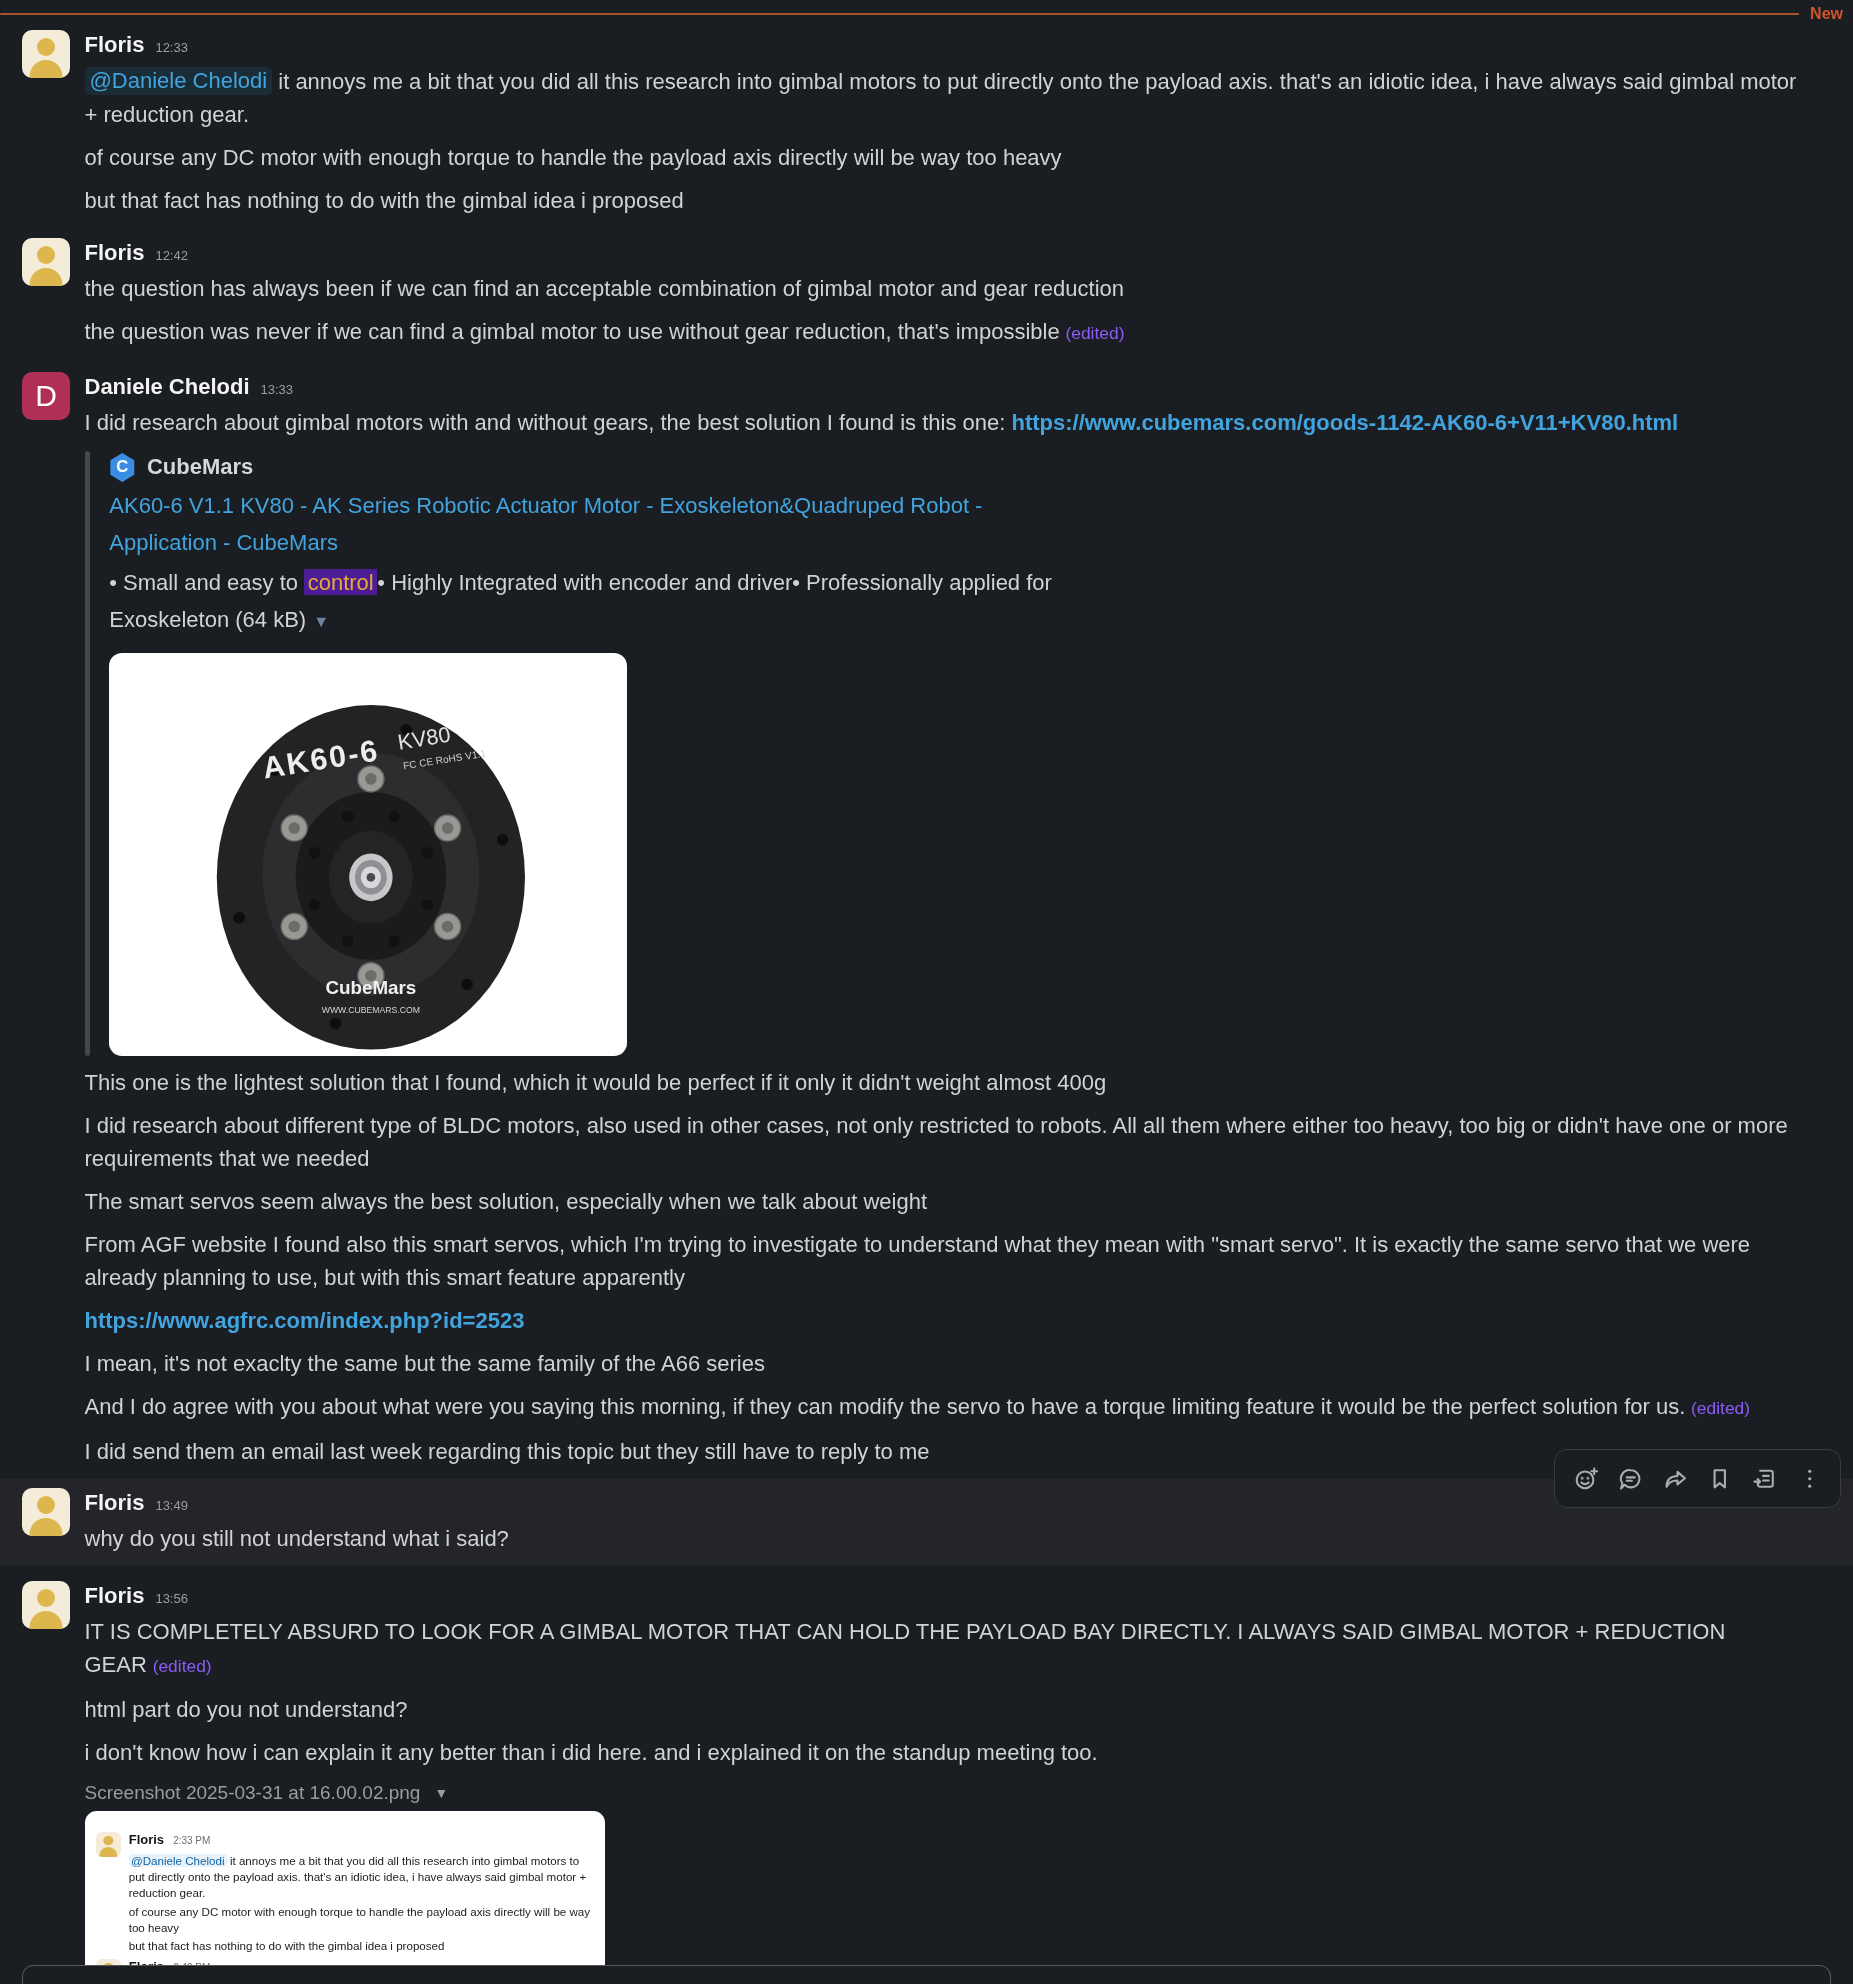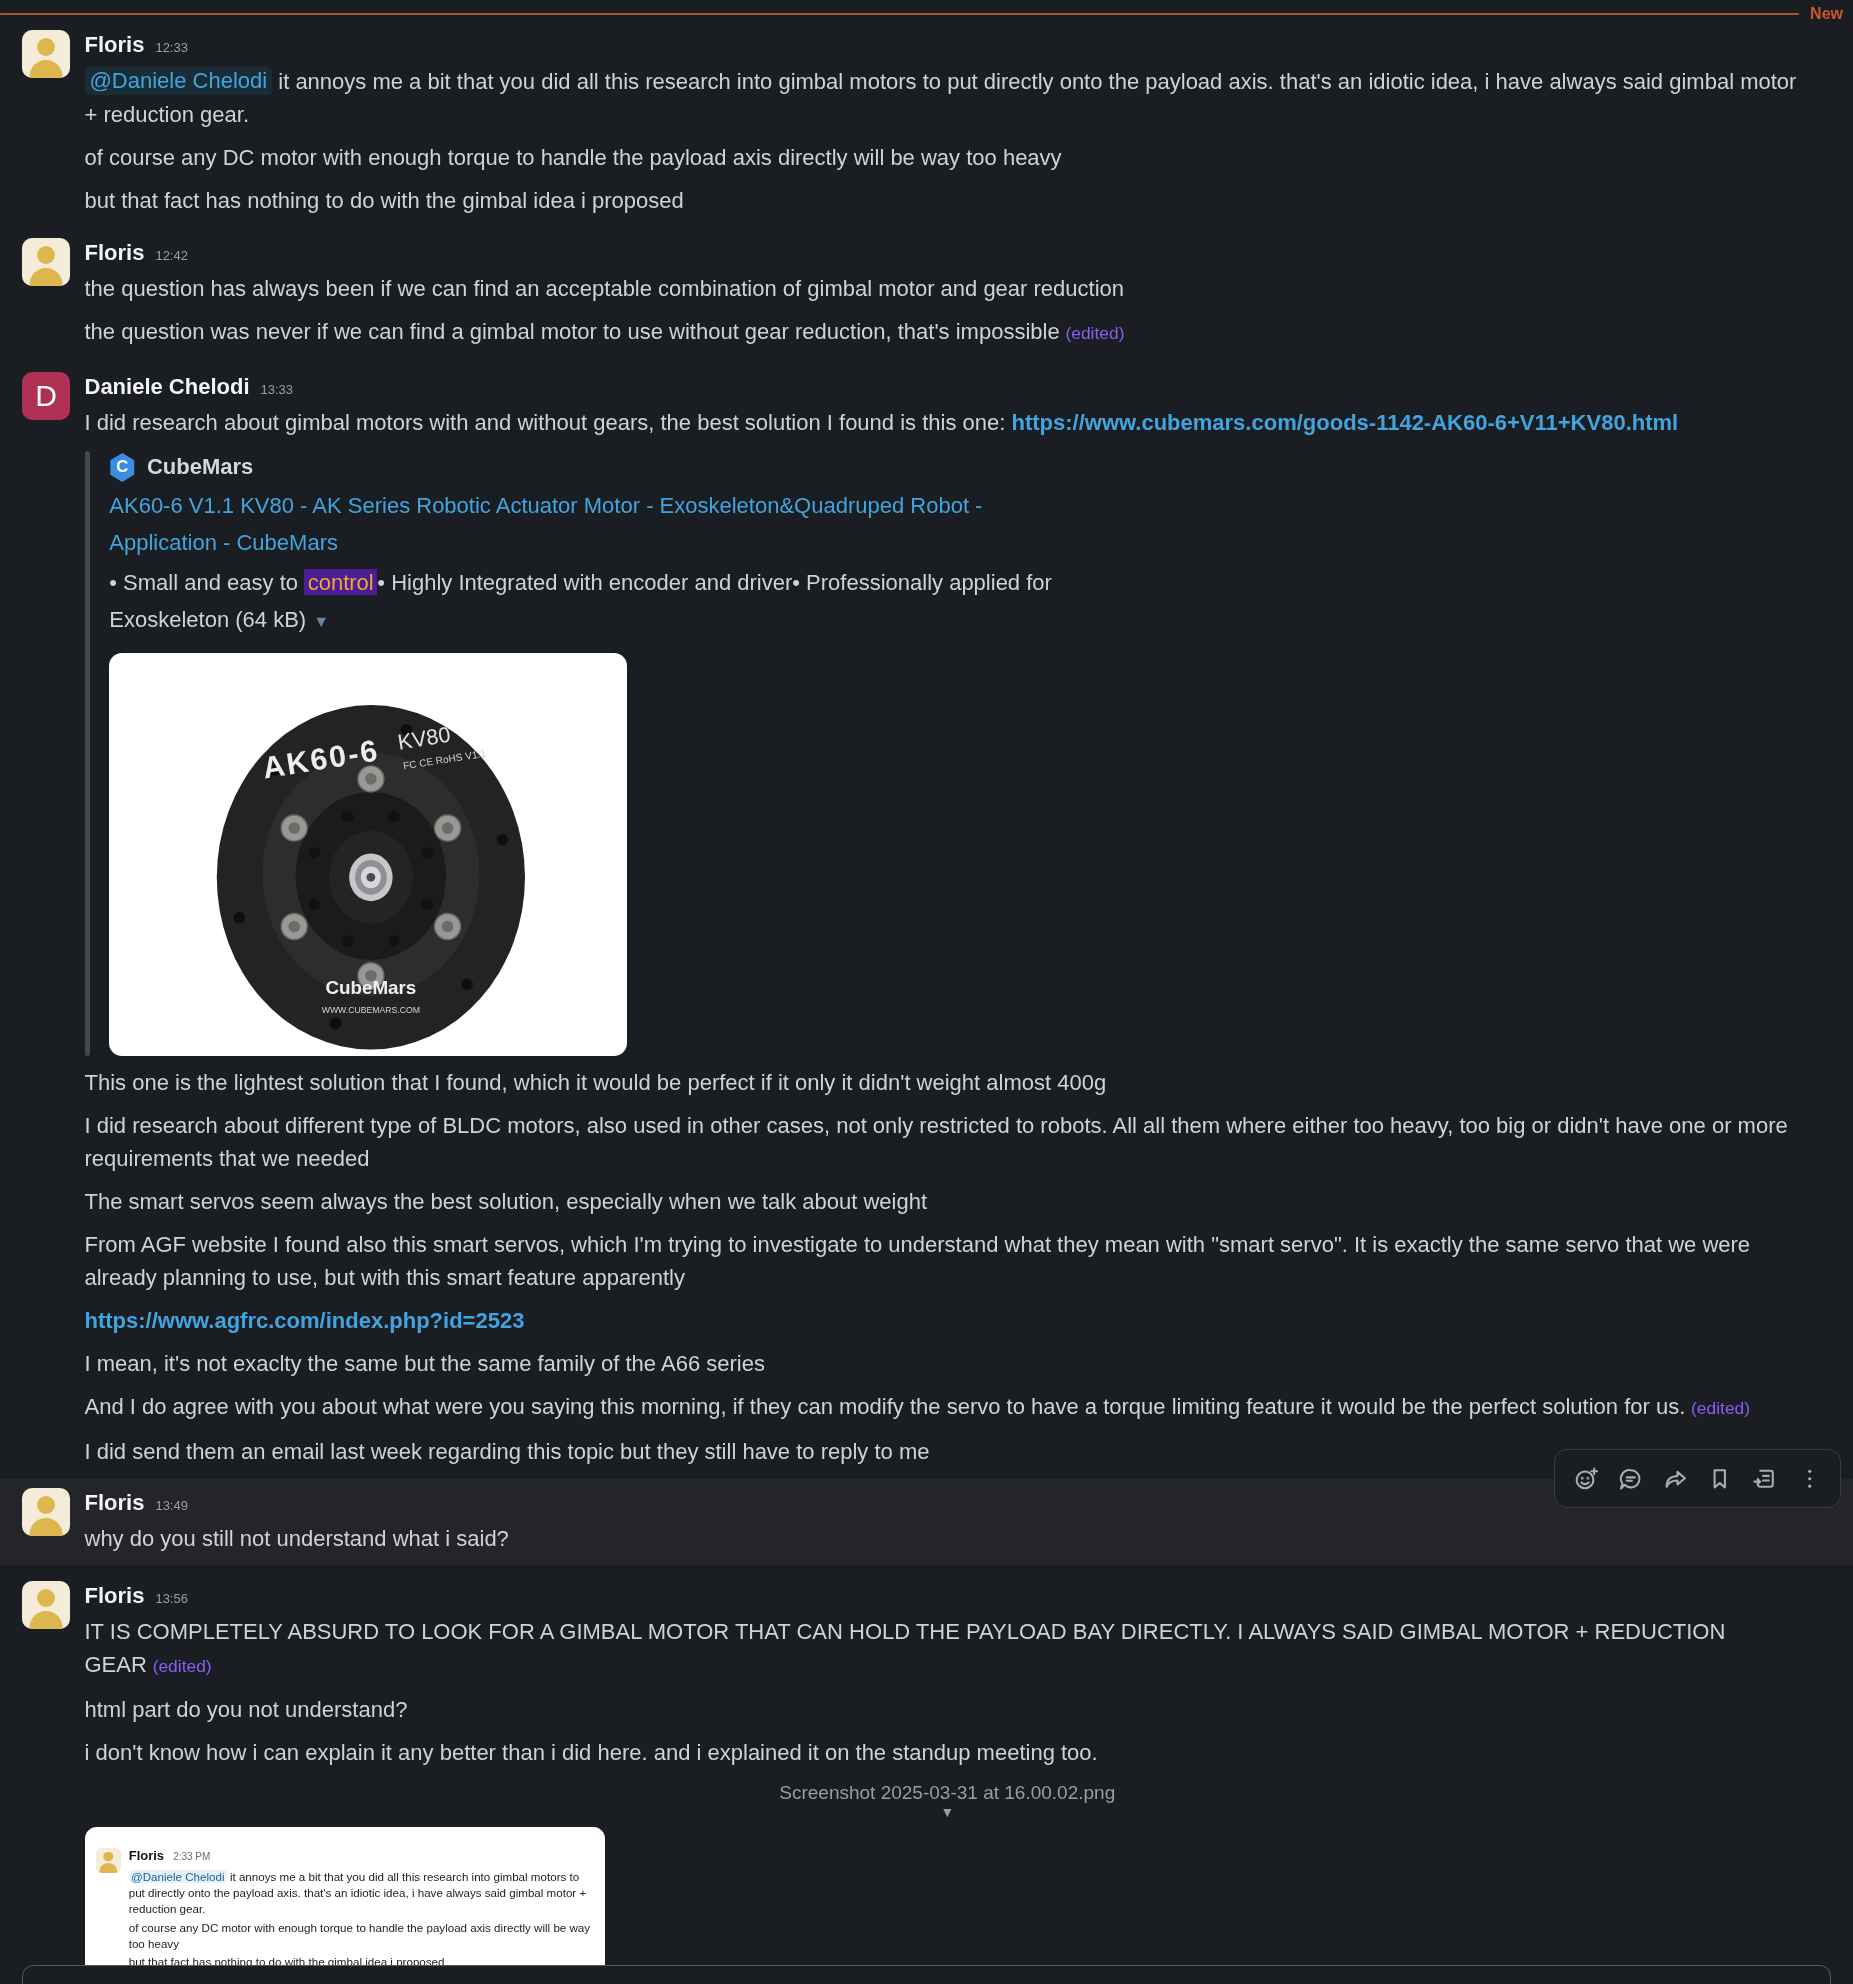--- a/index.html
+++ b/index.html
@@ -53,21 +53,21 @@
   .unfurl-img { margin-top:13px; width:518px; height:403px; background:#ffffff; border-radius:13px; overflow:hidden; }
 
   
   .msg-toolbar { position:absolute; top:-30px; right:11.6px; width:287px; height:59px;
     background:#1a1d21; border:1.4px solid #393b40; border-radius:13px;
     display:flex; align-items:center; justify-content:space-around; padding:0 8.7px; z-index:6; }
   .tool-btn { width:36px; height:43px; display:flex; align-items:center; justify-content:center; background:none; border:none; cursor:pointer; }
   .tool-btn svg { stroke:#abadb0; fill:none; stroke-width:1.8; stroke-linecap:round; stroke-linejoin:round; }
 
   
-  .file-meta { margin-top:13px; display:flex; align-items:center; gap:1px; color:#9b9ca1; font-size:19px;flex-direction:column; }
+  .file-meta { margin-top:13px; display:flex; align-items:center; gap:14px; color:#9b9ca1; font-size:19px; }
   .file-caret { font-size:13.8px; color:#9b9ca1; cursor:pointer; }
   .thumb { margin-top:7.2px; width:520px; background:#ffffff; border-radius:11.6px; padding:8.7px 11.6px; color:#1d1c1d; cursor:pointer; }
   .t-group { display:flex; margin-top:5px; }
   .t-group:first-child { margin-top:12px; }
   .t-avatar { width:24.6px; height:24.6px; border-radius:5.8px; background:#f4ecd8; position:relative; overflow:hidden; flex:none; }
   .t-avatar .p-head { position:absolute; top:3.6px; left:50%; transform:translateX(-50%); width:9.4px; height:9.4px; border-radius:50%; background:#ddb64d; }
   .t-avatar .p-body { position:absolute; top:15px; left:50%; transform:translateX(-50%); width:17.4px; height:13px; border-radius:8.7px 8.7px 2.2px 2.2px; background:#ddb64d; }
   .t-content { margin-left:8px; min-width:0; }
   .t-head { line-height:16.6px; }
   .t-user { font-weight:700; font-size:13px; color:#141414; }

